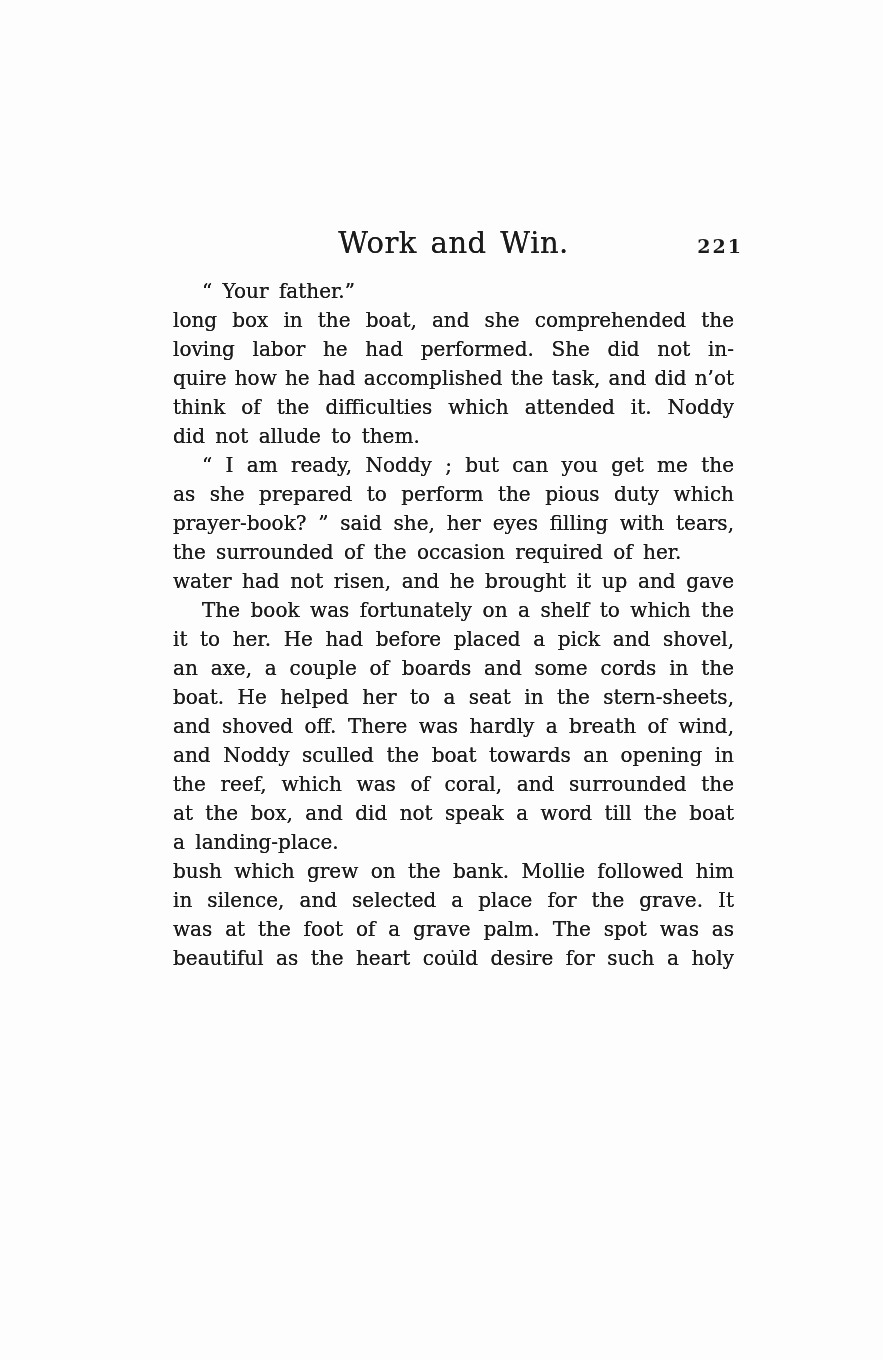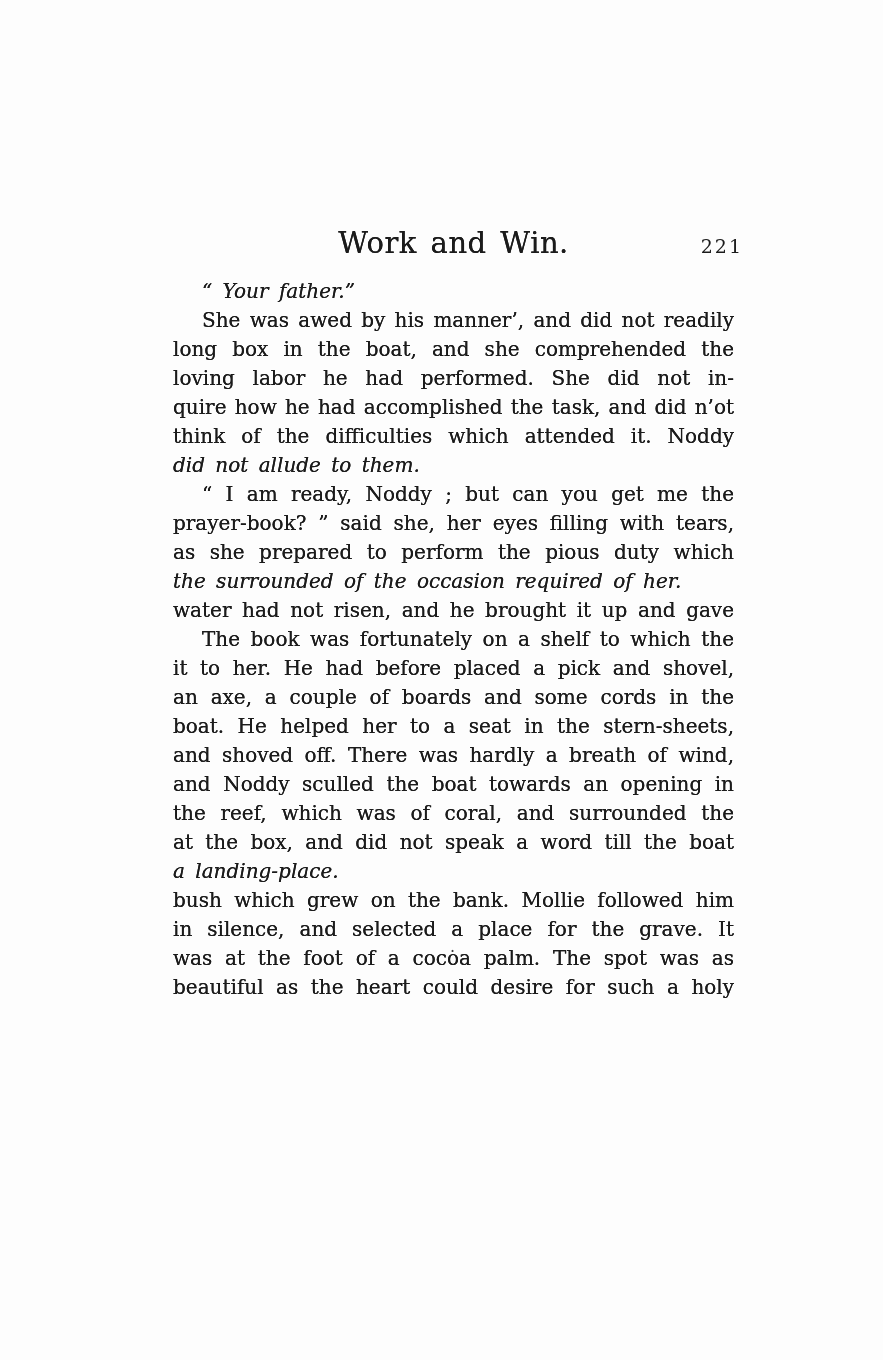--- a/index.html
+++ b/index.html
@@ -30,21 +30,21 @@
     text-align:center;
     font-size:29px;
     letter-spacing:0.5px;
     word-spacing:4px;
     text-shadow:0 0 0.5px currentColor;
     white-space:nowrap;
   }
   .page-number{
     position:absolute;right:-9px;top:9px;
     font-size:19px;
-    font-weight:normal;
+    font-weight:bold;
     letter-spacing:2px;
   }
   .text-block{
     position:absolute;
     left:173px;top:277px;
     width:561px;
     font-size:20px;
     line-height:29px;
     text-shadow:0 0 0.4px currentColor;
   }
@@ -53,21 +53,20 @@
     text-align-last:justify;
     text-justify:inter-word;
     height:29px;
     overflow:hidden;
   }
   .line.indent{ text-indent:29px; }
   .line.end{
     text-align:left;
     text-align-last:left;
     word-spacing:4px;
-    font-style:italic;
   }
   .artifact-dot{
     position:absolute;
     left:450px;top:944px;
     font-size:16px;
     line-height:16px;
     opacity:0.85;
   }
 </style>
 </head>
@@ -75,41 +74,40 @@
 
 <div class="page">
 
   <div class="header-row">
     <span class="running-title">Work and Win.</span>
     <span class="page-number">221</span>
   </div>
 
   <div class="text-block">
       <div class="line indent end">“ Your father.”</div>
-      <div class="line indent">She was awed by his manner’, and did not readily</div>
       <div class="line">long box in the boat, and she comprehended the</div>
       <div class="line">loving labor he had performed.  She did not in-</div>
       <div class="line">quire how he had accomplished the task, and did n’ot</div>
       <div class="line">think of the difficulties which attended it.  Noddy</div>
       <div class="line end">did not allude to them.</div>
       <div class="line indent">“ I am ready, Noddy ; but can you get me the</div>
+      <div class="line">as she prepared to perform the pious duty which</div>
       <div class="line">prayer-book? ” said she, her eyes filling with tears,</div>
-      <div class="line">as she prepared to perform the pious duty which</div>
       <div class="line end">the surrounded of the occasion required of her.</div>
       <div class="line">water had not risen, and he brought it up and gave</div>
       <div class="line indent">The book was fortunately on a shelf to which the</div>
       <div class="line">it to her.  He had before placed a pick and shovel,</div>
       <div class="line">an axe, a couple of boards and some cords in the</div>
       <div class="line">boat.  He helped her to a seat in the stern-sheets,</div>
       <div class="line">and shoved off.  There was hardly a breath of wind,</div>
       <div class="line">and Noddy sculled the boat towards an opening in</div>
       <div class="line">the reef, which was of coral, and surrounded the</div>
       <div class="line">at the box, and did not speak a word till the boat</div>
       <div class="line end">a landing-place.</div>
       <div class="line">bush which grew on the bank.  Mollie followed him</div>
       <div class="line">in silence, and selected a place for the grave.  It</div>
-      <div class="line">was at the foot of a cocoa palm.  The spot was as</div>
+      <div class="line">was at the foot of a grave palm.  The spot was as</div>
       <div class="line">beautiful as the heart could desire for such a holy</div>
     </div>
 
   <span class="artifact-dot">·</span>
 
 </div>
 
 </body></html>

